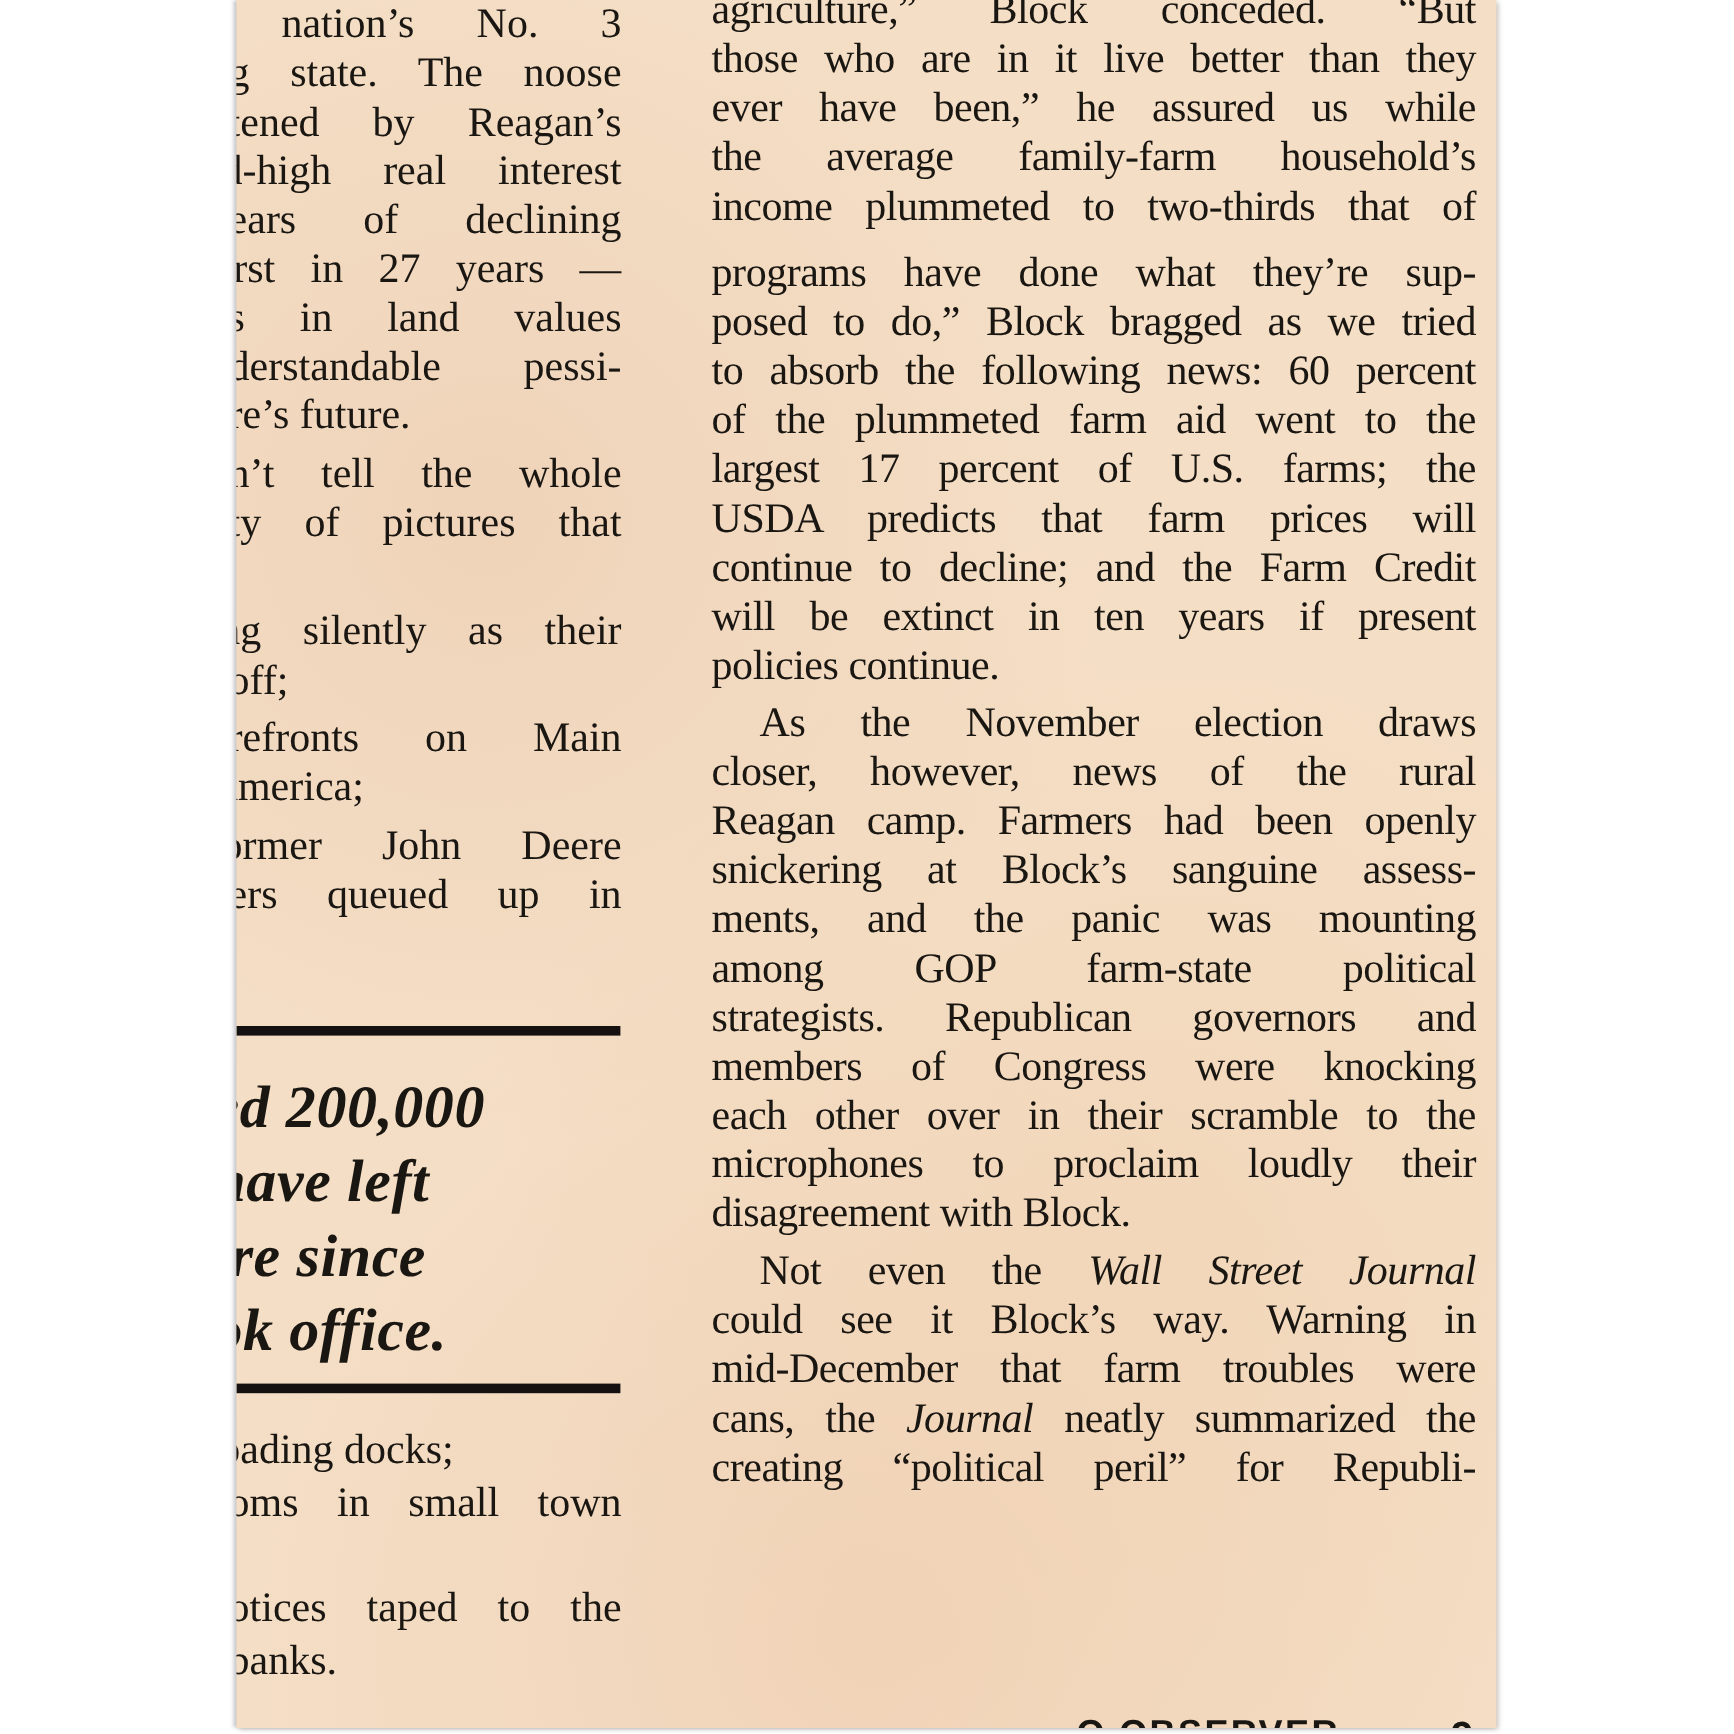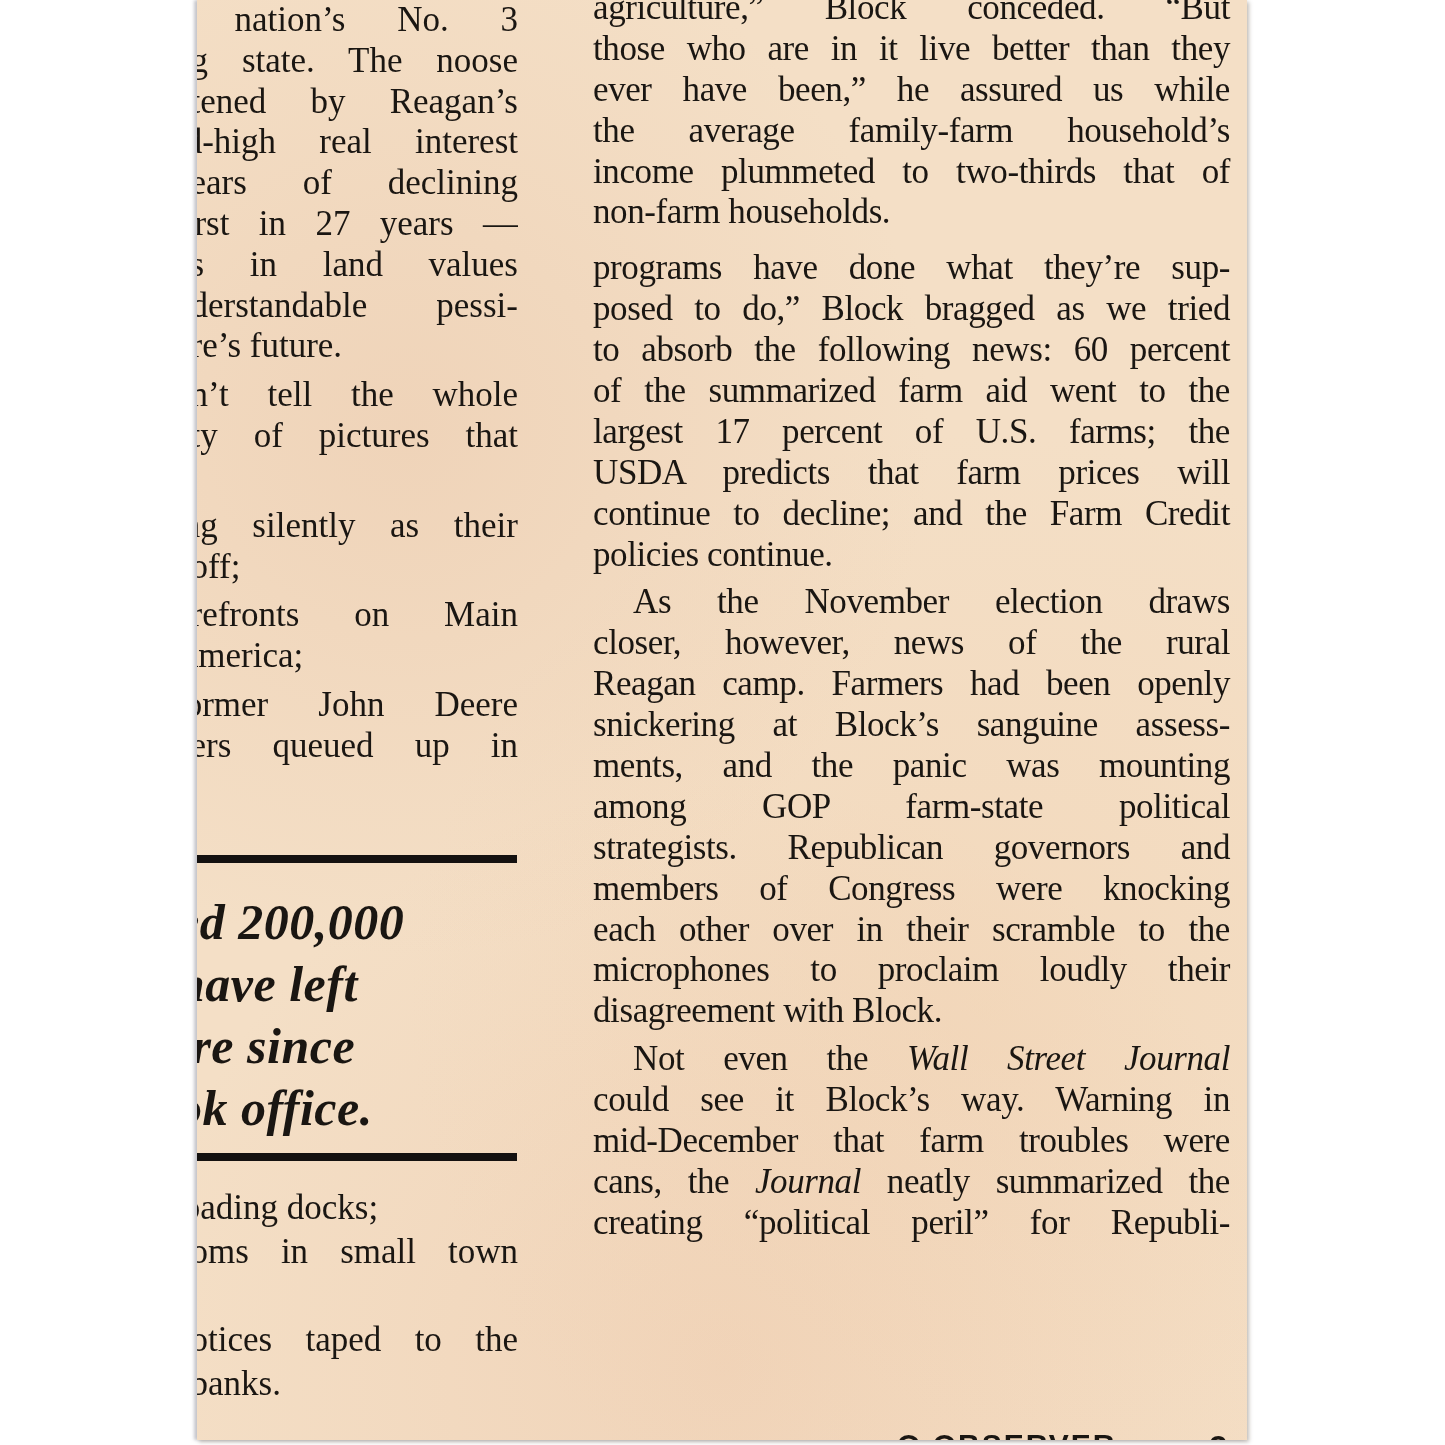--- a/index.html
+++ b/index.html
@@ -197,32 +197,32 @@
   </div>
 
   <div class="col-right">
 
     <div>
       <div class="ln">agriculture,” Block conceded. “But</div>
       <div class="ln">those who are in it live better than they</div>
       <div class="ln">ever have been,” he assured us while</div>
       <div class="ln">the average family-farm household’s</div>
       <div class="ln">income plummeted to two-thirds that of</div>
-      <div class="ln short">non-farm households.</div>
     </div>
     <div class="para-gap"></div>
 
     <div>
       <div class="ln">programs have done what they’re sup-</div>
       <div class="ln">posed to do,” Block bragged as we tried</div>
       <div class="ln">to absorb the following news: 60 percent</div>
-      <div class="ln">of the summarized farm aid went to the</div>
+      <div class="ln">of the plummeted farm aid went to the</div>
       <div class="ln">largest 17 percent of U.S. farms; the</div>
       <div class="ln">USDA predicts that farm prices will</div>
       <div class="ln">continue to decline; and the Farm Credit</div>
+      <div class="ln">will be extinct in ten years if present</div>
       <div class="ln short">policies continue.</div>
     </div>
     <div class="para-gap-sm"></div>
 
     <div>
       <div class="ln indent">As the November election draws</div>
       <div class="ln">closer, however, news of the rural</div>
       <div class="ln">Reagan camp. Farmers had been openly</div>
       <div class="ln">snickering at Block’s sanguine assess-</div>
       <div class="ln">ments, and the panic was mounting</div>

